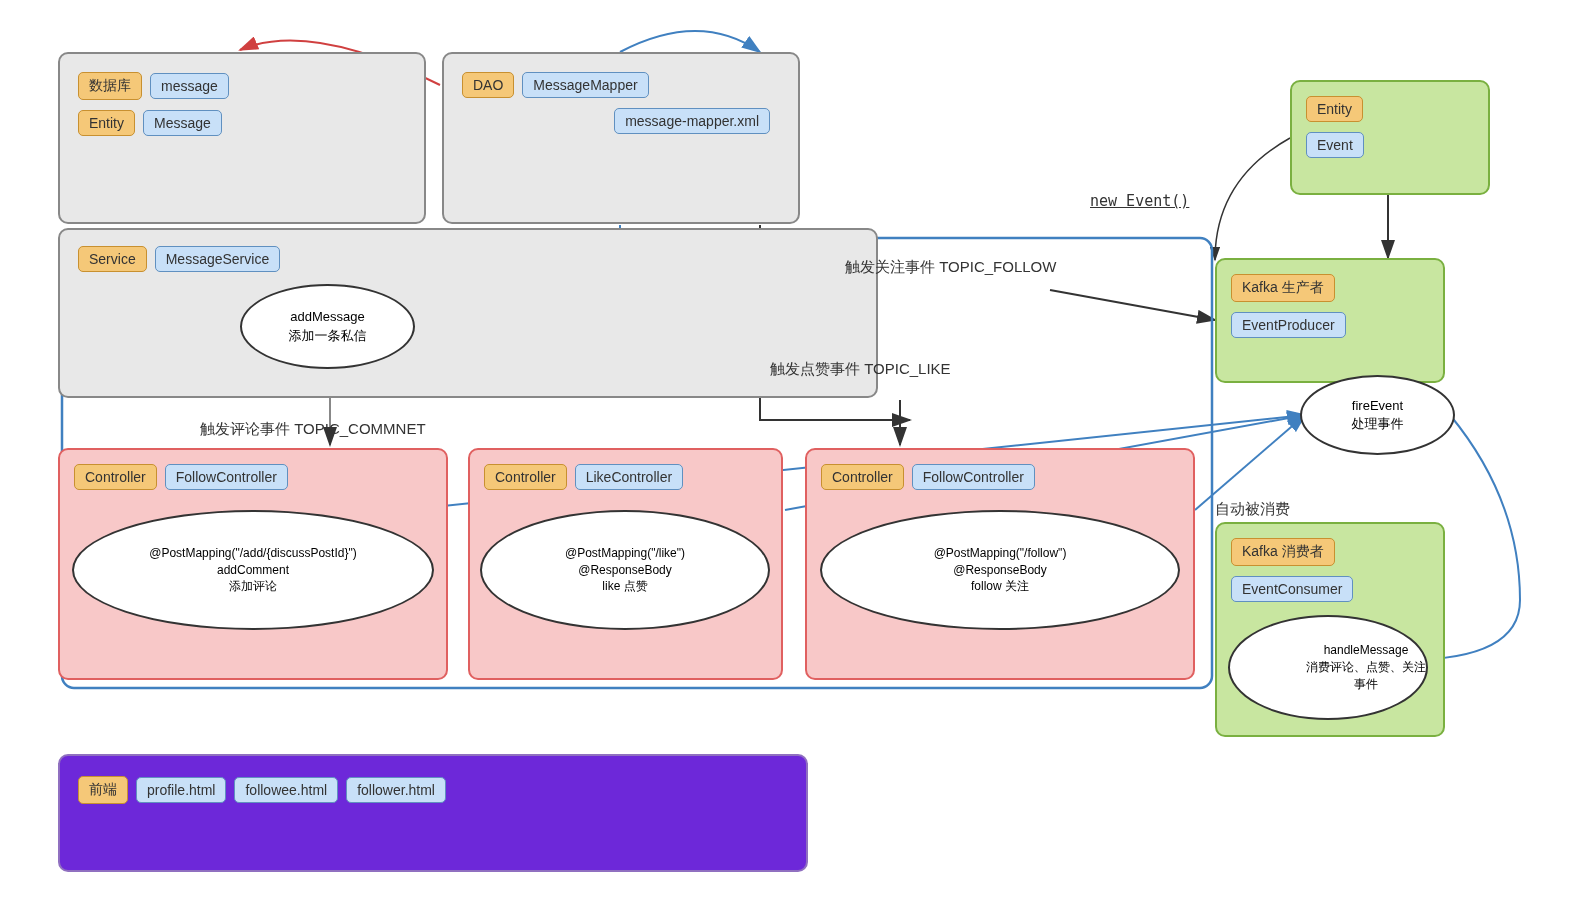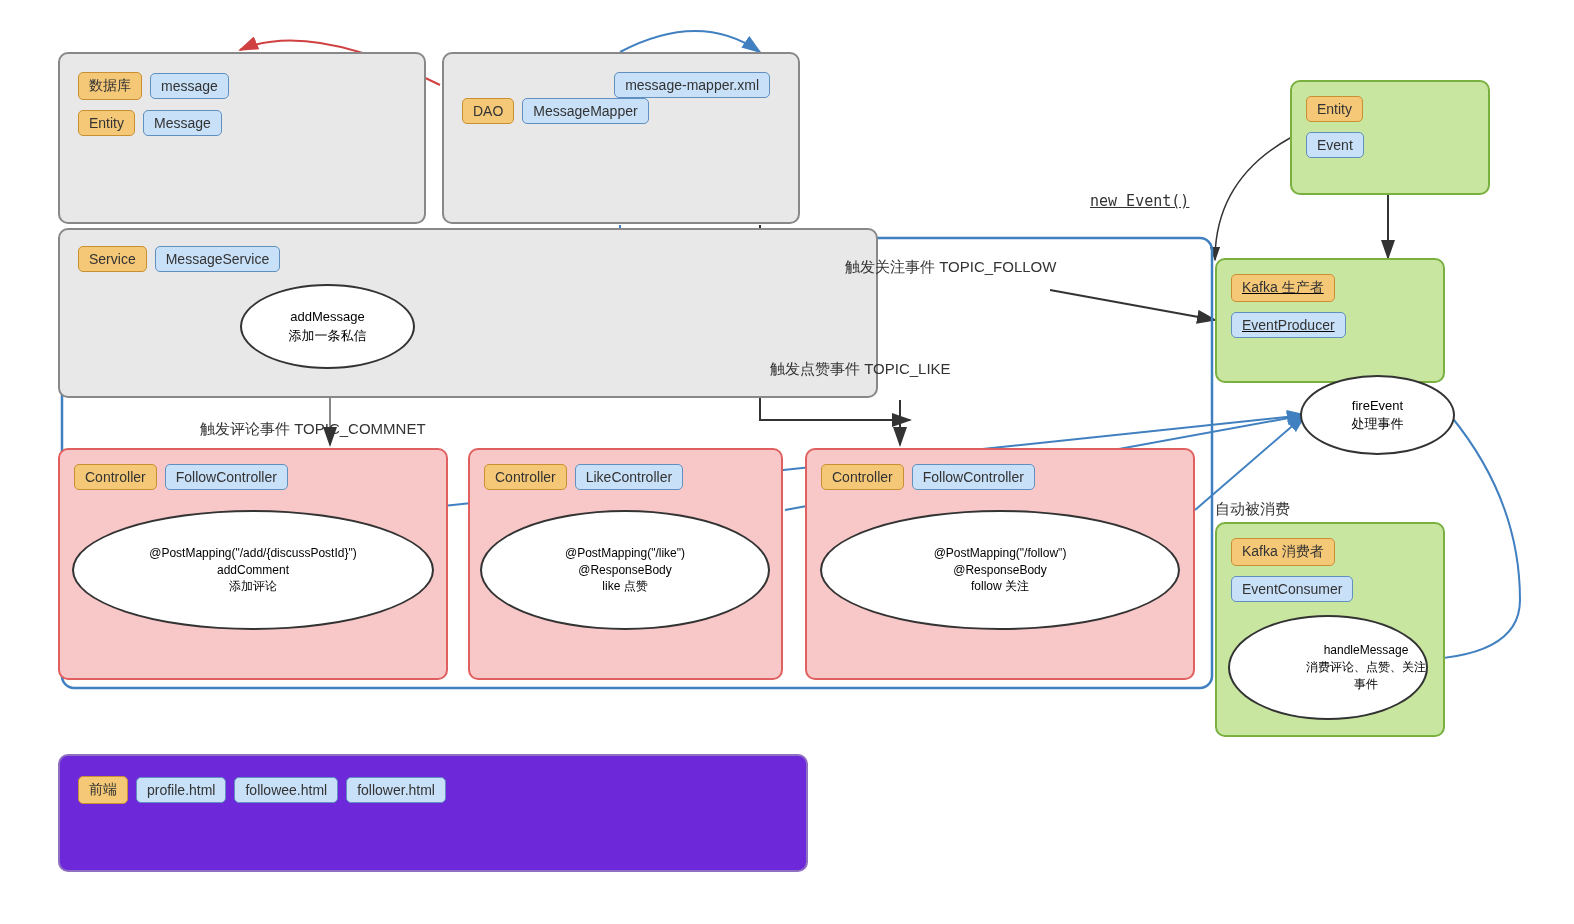--- a/index.html
+++ b/index.html
@@ -150,26 +150,26 @@
       </div>
       <div class="tag-row">
         <span class="tag tag-orange">Entity</span>
         <span class="tag tag-blue">Message</span>
       </div>
     </div>
   </div>
 
   <div class="box box-gray" style="left:442px; top:52px; width:358px; height:172px;">
     <div style="padding: 18px 18px 10px 18px;">
+      <div class="tag-row" style="margin-bottom:10px;">
+        <span class="tag tag-orange">DAO</span>
+        <span class="tag tag-blue">MessageMapper</span>
+      </div>
       <div class="tag-row" style="justify-content:flex-end; padding-right:10px;">
         <span class="tag tag-blue">message-mapper.xml</span>
-      </div>
-      <div class="tag-row" style="margin-bottom:10px;">
-        <span class="tag tag-orange">DAO</span>
-        <span class="tag tag-blue">MessageMapper</span>
       </div>
     </div>
   </div>
 
   <div class="box box-green" style="left:1290px; top:80px; width:200px; height:115px;">
     <div style="padding: 14px 14px 10px 14px;">
       <div class="tag-row" style="margin-bottom:10px;">
         <span class="tag tag-orange">Entity</span>
       </div>
       <div class="tag-row">
@@ -194,21 +194,21 @@
 添加一条私信</span>
   </div>
 
   <div class="label-text" style="left:845px; top:258px; font-size:15px;">触发关注事件  TOPIC_FOLLOW</div>
 
   <div class="label-text" style="left:770px; top:360px; font-size:15px;">触发点赞事件  TOPIC_LIKE</div>
 
   <div class="label-text" style="left:200px; top:420px; font-size:15px;">触发评论事件  TOPIC_COMMNET</div>
 
   <div class="box box-green" style="left:1215px; top:258px; width:230px; height:125px;">
-    <div style="padding: 14px 14px 10px 14px; text-decoration: underline;">
+    <div style="padding: 14px 14px 10px 14px;">
       <div class="tag-row" style="margin-bottom:10px;">
         <span class="tag tag-orange">Kafka 生产者</span>
       </div>
       <div class="tag-row">
         <span class="tag tag-blue">EventProducer</span>
       </div>
     </div>
   </div>
 
   <div class="ellipse" style="left:1300px; top:375px; width:155px; height:80px; font-size:13px;">

